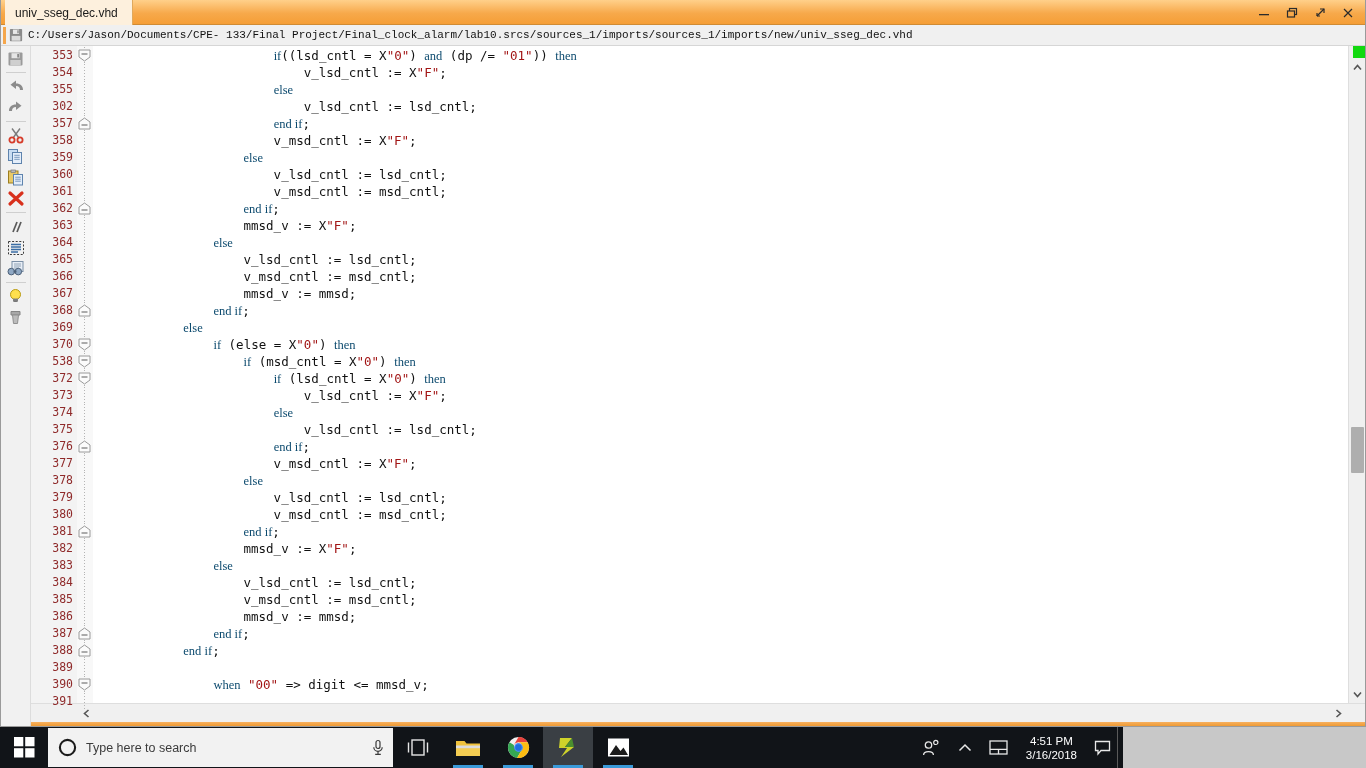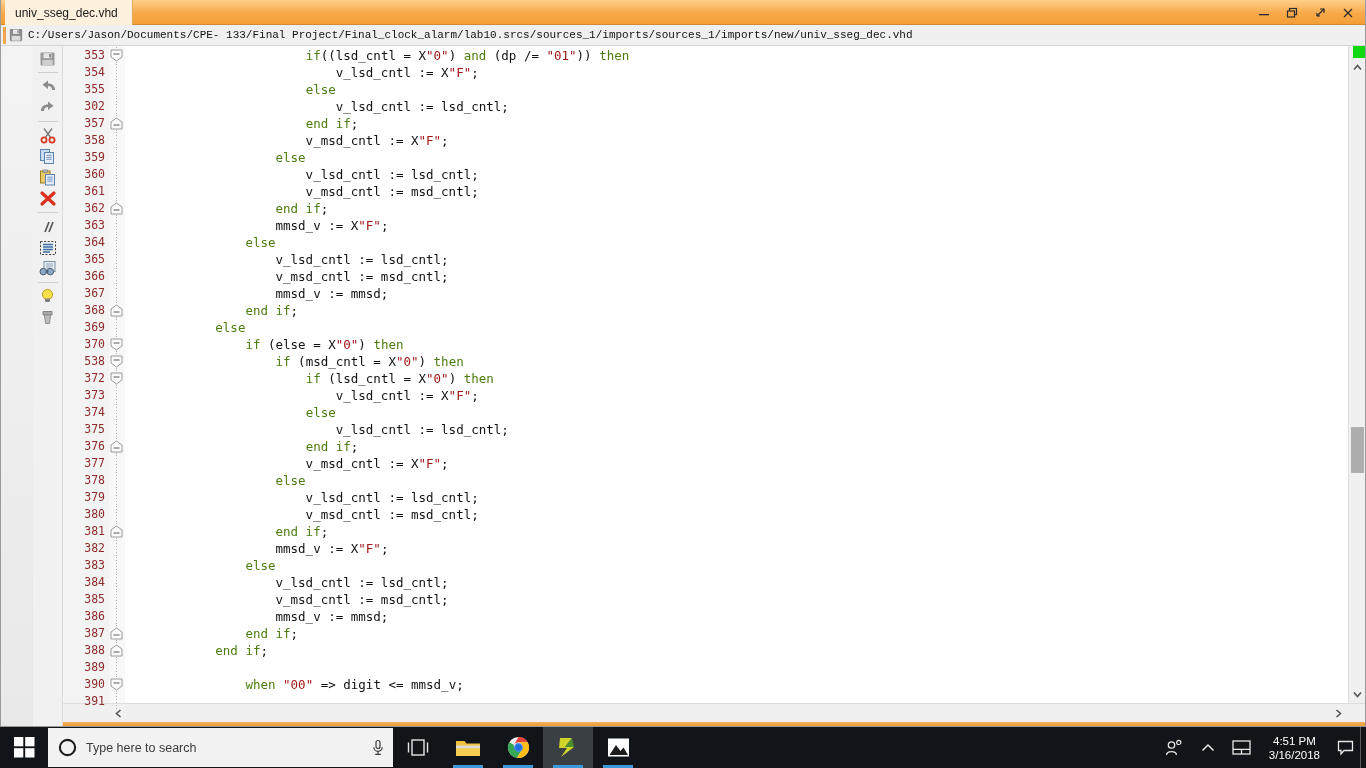--- a/index.html
+++ b/index.html
@@ -54,21 +54,21 @@
     display: flex; align-items: center;
     padding-left: 2px;
   }
   .pathbar .vbar { width:3px; height:17px; background:#f5a64b; margin-right:3px; }
   .pathtext {
     font-size: 11px; color: #111; font-family: Liberation Mono, monospace;
     white-space: nowrap; padding-left: 5px;
   }
 
   
-  .wbody { position: absolute; left:0; top:46px; right:0; bottom:0; display:flex;padding-left:32px; }
+  .wbody { position: absolute; left:0; top:46px; right:0; bottom:0; display:flex; }
 
   .ltoolbar {
     width: 30px;
     background: #f1f1f1;
     border-right: 1px solid #dcdcdc;
     padding-top: 2px;
     display: flex; flex-direction: column; align-items: center;
   }
   .ltool { width: 26px; height: 21px; display:flex; align-items:center; justify-content:center; }
   .lsep { width: 20px; height: 1px; background:#cfcfcf; margin: 3px 0; }
@@ -113,21 +113,21 @@
     background: #fff;
     padding-top: 1px;
   }
   .cline {
     height: 17px; line-height: 17px;
     font-family: "DejaVu Sans Mono", monospace;
     font-size: 12.5px;
     white-space: pre;
     color: #111;
   }
-  .kw  { color: #4d7c0f; }
+  .kw  { color: #0c4a6e; font-family: Liberation Serif, serif; }
   .str { color: #a21515; }
   .pl  { color: #111; }
 
   
   .vscroll {
     width: 17px; flex:none;
     background: #f0f0f0;
     border-left: 1px solid #dedede;
     position: relative;
   }
@@ -138,21 +138,21 @@
   
   .hscrollrow { height: 19px; display:flex; background:#f0f0f0; border-top:1px solid #dedede; }
   .hsbtn { width:19px; display:flex; align-items:center; justify-content:center; color:#666; font-size:9px; }
   .htrack { flex:1; position:relative; }
   .hcorner { width:17px; background:#f0f0f0; }
 
   .bottomstrip { height: 4px; background: linear-gradient(#f7b05f, #ef9a33); }
 
   
   .taskbar {
-    position: absolute; left:0; bottom:0; width:1366px; height:41px;
+    position: absolute; left:0; bottom:0; width:1123px; height:41px;
     background: #111418;
     display: flex; align-items: stretch;
   }
   .startbtn { width:48px; display:flex; align-items:center; justify-content:center; }
   .searchbox {
     width: 345px; background:#f2f2f2; display:flex; align-items:center;
     padding: 0 8px 0 10px; gap: 9px; margin: 1px 0;
   }
   .searchtext { flex:1; font-size:12.5px; color:#3b3b3b; }
   .tbicons { display:flex; align-items:stretch; }

